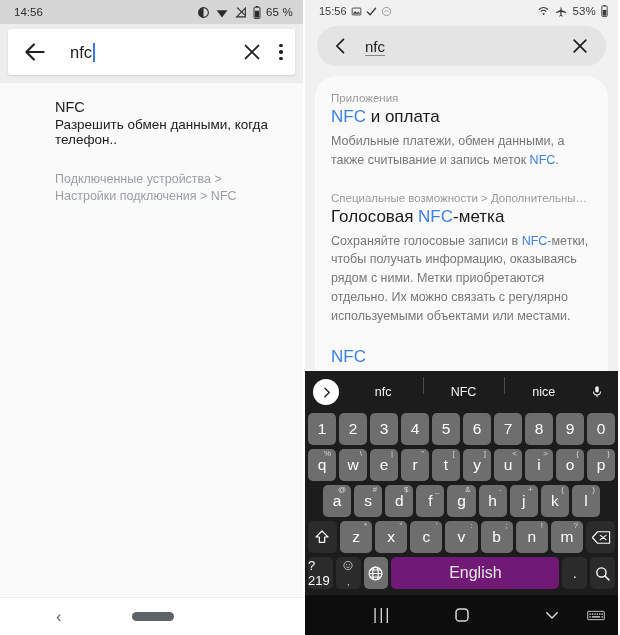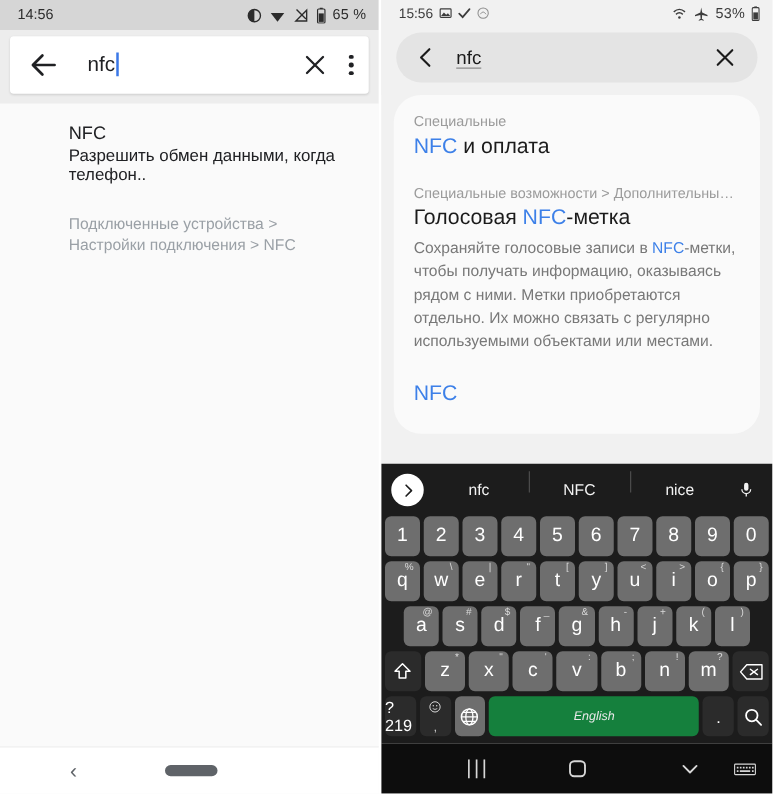--- a/index.html
+++ b/index.html
@@ -72,21 +72,21 @@
     position: relative;
     width: 313px; height: 635px;
     background: #f1f1f1;
     overflow: hidden;
   }
   .statusbar-r {
     height: 22px; background: #f1f1f1;
     display: flex; align-items: center; padding: 0 10px 0 14px;
     color: #3c3c3c; font-size: 11px;
   }
-  .sbr-left { display: flex; gap: 4px; }
+  .sbr-left { display: flex; align-items: center; gap: 4px; }
 
   .searchbar-r-wrap { padding: 4px 12px 10px 12px; background: #f1f1f1; }
   .searchbar-r {
     background: #e4e4e4; border-radius: 26px;
     height: 40px; display: flex; align-items: center; padding: 0 16px 0 14px;
   }
   .sbr-back { width: 20px; height: 20px; flex: 0 0 auto; cursor: pointer; }
   .sbr-query {
     flex: 1; margin-left: 14px; font-size: 15px; color: #1b1b1b;
     text-decoration: underline; text-underline-offset: 3px;
@@ -134,21 +134,21 @@
   .key {
     flex: 1; height: 32px; background: #6e6e6e; border-radius: 5px;
     display: flex; align-items: center; justify-content: center;
     color: #ffffff; font-size: 15.5px; position: relative; cursor: pointer;
   }
   .key .sup {
     position: absolute; top: 1px; right: 5px;
     font-size: 8px; color: #d9d9d9; line-height: 1;
   }
   .krow.r2 { padding: 0 3px; }
-  .key.space { flex: 4.2; background: #15803d; font-size: 10px; color:#e8e8e8;font-style:italic;}
+  .key.space { flex: 4.2; background: #701a75; font-size: 16px; color:#e8e8e8;}
   .key.narrow { flex: 0.62; background: #2b2b2b; }
   .key.edge { flex: 0.9; background: #2b2b2b; }
   .key svg { display: block; }
   .key .sub { position: absolute; bottom: 2px; left: 50%; transform: translateX(-50%);
               font-size: 9px; color: #e0e0e0; }
   .key .supemoji { position: absolute; top: 3px; left: 50%; transform: translateX(-50%); }
 
   .navbar-r {
     position: absolute; left: 0; bottom: 0; width: 313px; height: 40px;
     background: #0d0d0d; display: flex; align-items: center;
@@ -269,23 +269,26 @@
         </div>
         <svg class="sbr-clear" viewBox="0 0 24 24">
           <path d="M5 5 L19 19 M19 5 L5 19" stroke="#1b1b1b" stroke-width="2" stroke-linecap="round"></path>
         </svg>
       </div>
     </div>
 
     <div class="card-r">
 
       <div class="rsec">
-        <div class="r-crumb">Специальные</div>
+        <div class="r-crumb">Приложения</div>
         <div class="r-title">
           <span class="hl">NFC</span><span> и оплата</span>
+        </div>
+        <div class="r-desc">
+          <span>Мобильные платежи, обмен данными, а также считывание и запись меток </span><span class="hl">NFC</span><span>.</span>
         </div>
       </div>
 
       <div class="rsec">
         <div class="r-crumb">Специальные возможности &gt; Дополнительные пар...</div>
         <div class="r-title">
           <span>Голосовая </span><span class="hl">NFC</span><span>-метка</span>
         </div>
         <div class="r-desc">
           <span>Сохраняйте голосовые записи в </span><span class="hl">NFC</span><span>-метки, чтобы получать информацию, оказываясь рядом с ними. Метки приобретаются отдельно. Их можно связать с регулярно используемыми объектами или местами.</span>

